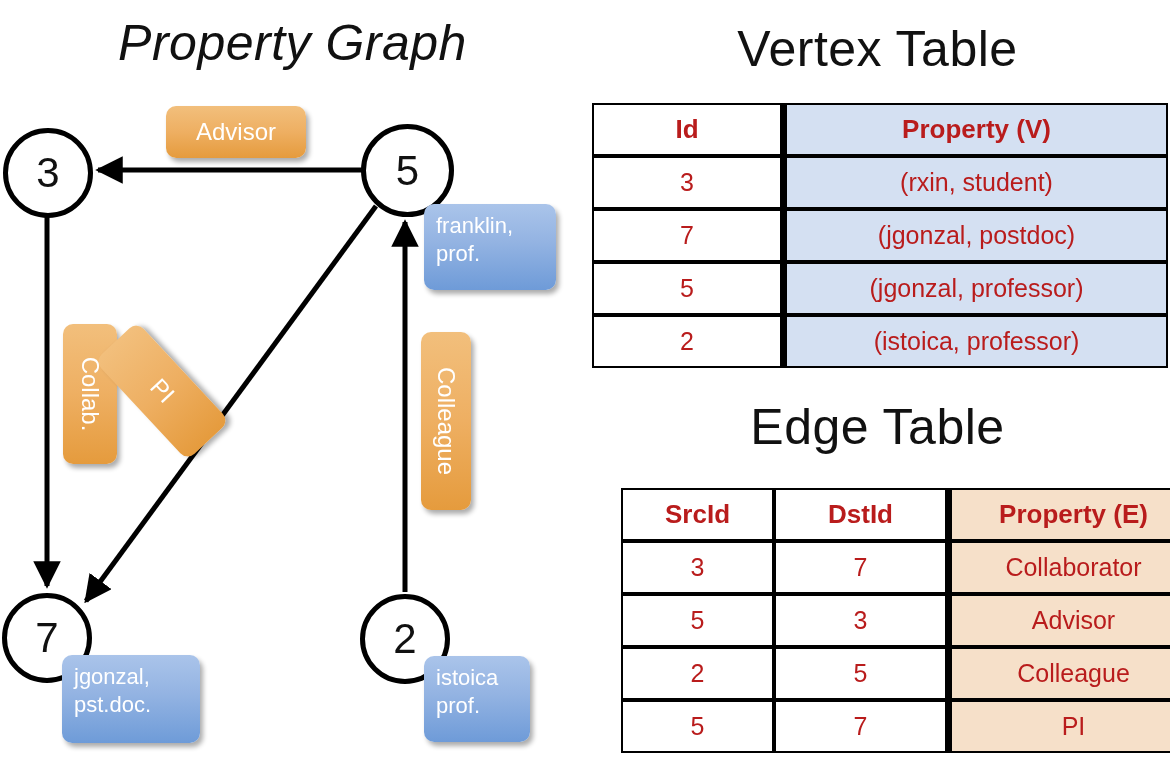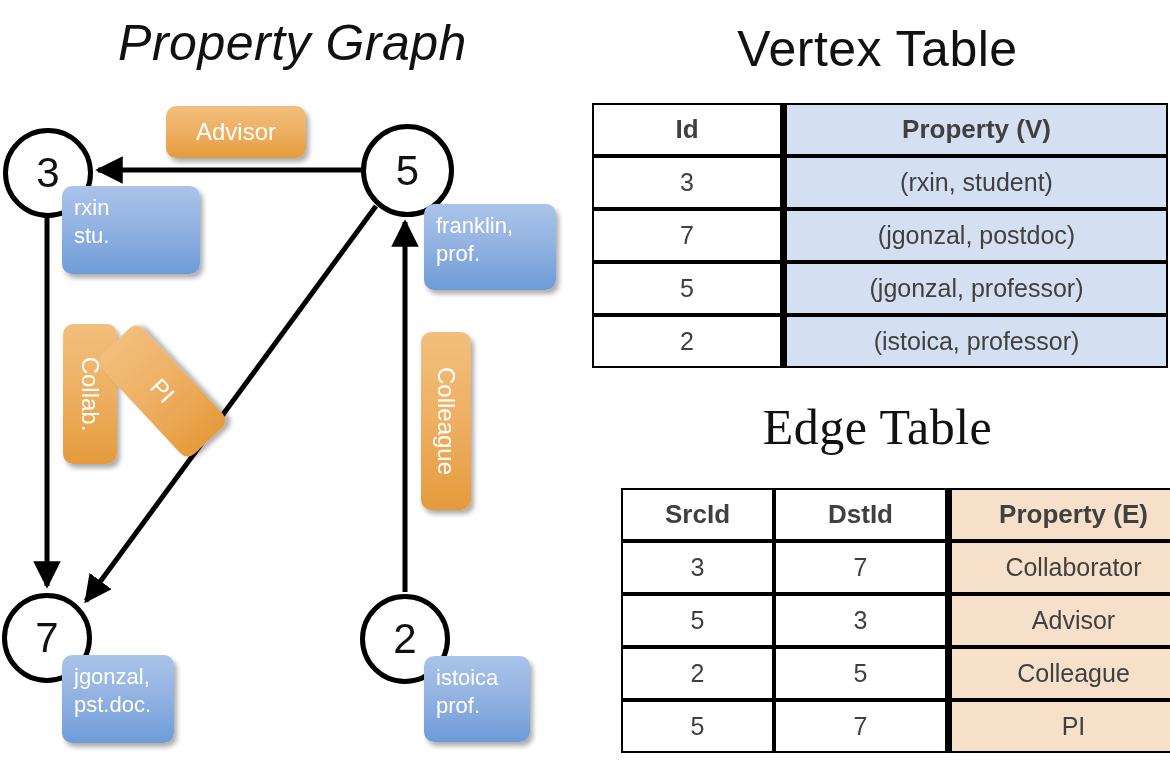--- a/index.html
+++ b/index.html
@@ -22,21 +22,21 @@
     font-family: "Liberation Sans", sans-serif;
     font-weight: 300;
     font-size: 50px;
     letter-spacing: 0.5px;
     color: #111;
     white-space: nowrap;
     text-align: center;
   }
   #title-property-graph { left: 0;   top: 14px;  width: 585px; font-style: italic; }
   #title-vertex-table   { left: 585px; top: 20px; width: 585px; }
-  #title-edge-table     { left: 585px; top: 398px; width: 585px; font-family: Liberation Serif, serif; }
+  #title-edge-table     { left: 585px; top: 398px; width: 585px; }
 
   
   #graph-panel {
     position: absolute;
     left: 0; top: 0;
     width: 585px; height: 760px;
   }
   #graph-svg { position: absolute; left: 0; top: 0; }
 
   .vertex {
@@ -92,21 +92,21 @@
 
   
   .datatable {
     position: absolute;
     border-collapse: separate;
     border-spacing: 0;
     table-layout: fixed;
     font-family: "Liberation Sans", sans-serif;
     font-weight: 300;
     font-size: 25px;
-    color: #404040;
+    color: #b91c1c;
   }
   .datatable td, .datatable th {
     border: 2px solid #000;
     text-align: center;
     padding: 2px 4px;
     background: #ffffff;
     font-weight: 300;
   }
   .datatable th {
     font-weight: bold;
@@ -160,29 +160,25 @@
   <div class="vertex" style="left:361px; top:124px; width:93px; height:93px;">
     <span>5</span>
   </div>
   <div class="vertex" style="left:2px; top:593px; width:90px; height:90px;">
     <span>7</span>
   </div>
   <div class="vertex" style="left:360px; top:594px; width:90px; height:90px;">
     <span>2</span>
   </div>
 
-  <div class="prop-box" style="left:62px; top:186px; width:138px; height:88px;">
-    <div>rxin</div>
-    <div>stu.</div>
-  </div>
   <div class="prop-box" style="left:424px; top:204px; width:132px; height:86px;">
     <div>franklin,</div>
     <div>prof.</div>
   </div>
-  <div class="prop-box" style="left:62px; top:655px; width:112px; height:88px;">
+  <div class="prop-box" style="left:62px; top:655px; width:138px; height:88px;">
     <div>jgonzal,</div>
     <div>pst.doc.</div>
   </div>
   <div class="prop-box" style="left:424px; top:656px; width:106px; height:86px;">
     <div>istoica</div>
     <div>prof.</div>
   </div>
 
   <div class="edge-label" style="left:166px; top:106px; width:140px; height:52px;">
     <span>Advisor</span>

